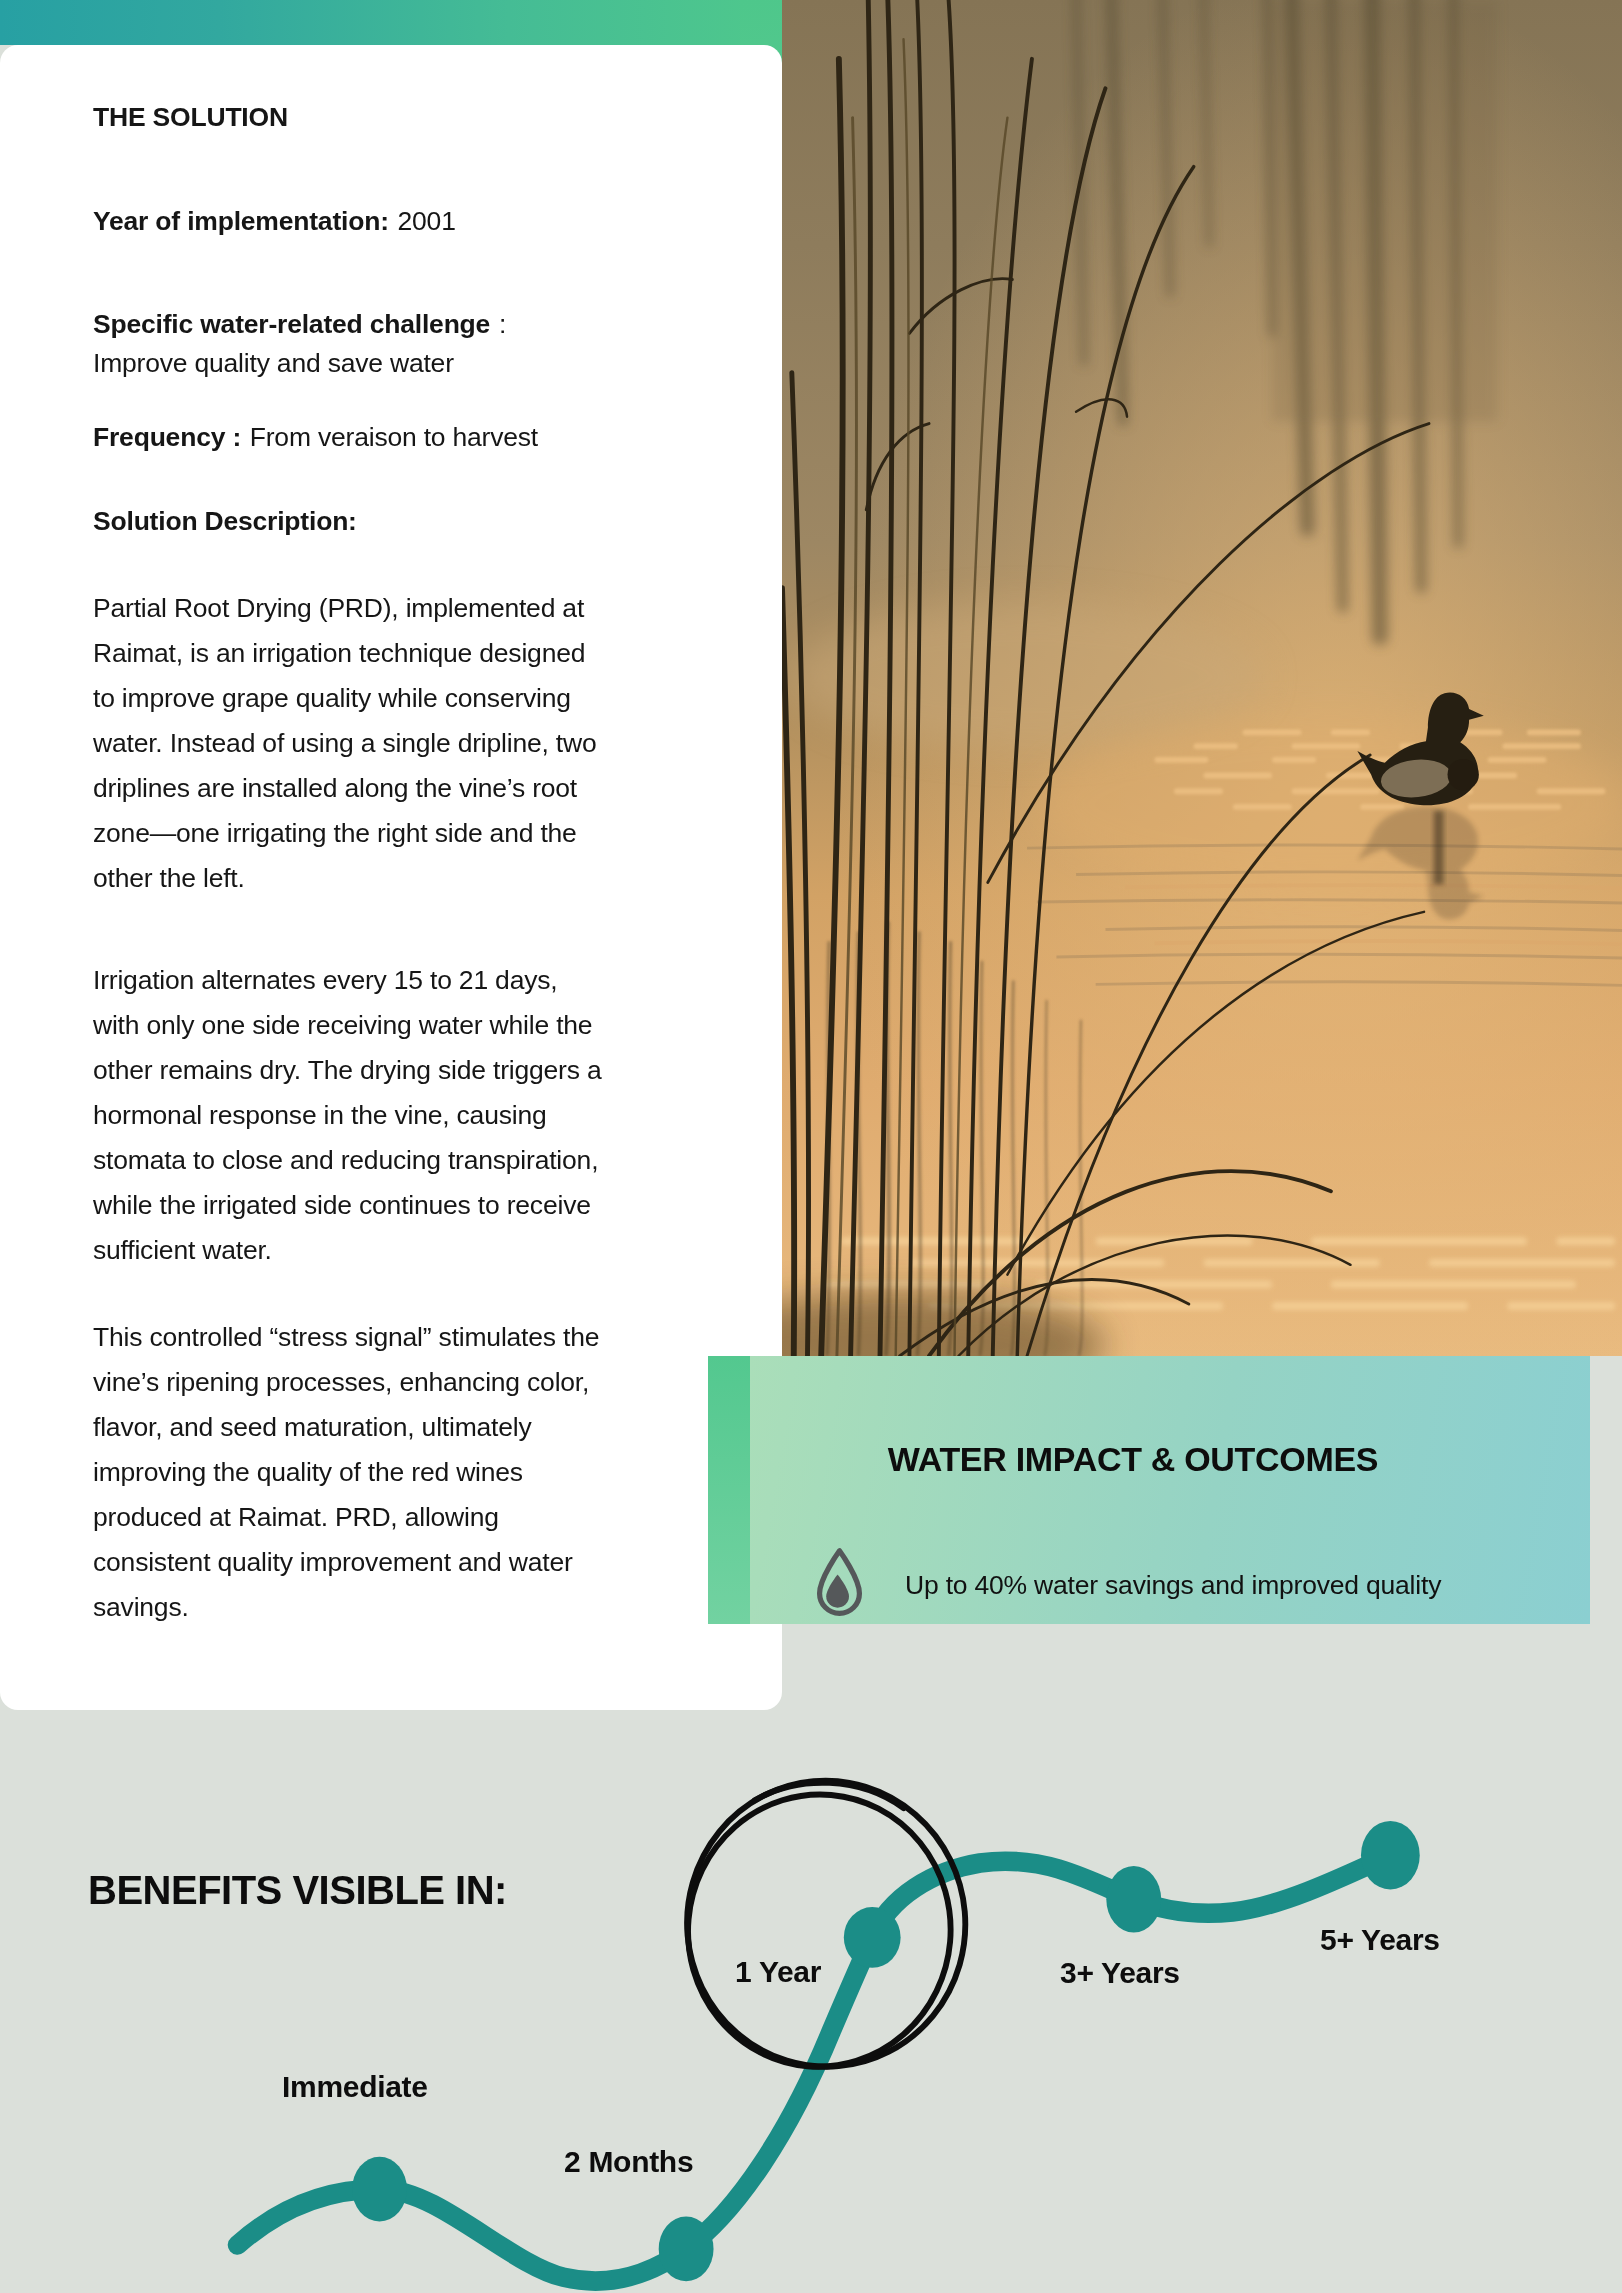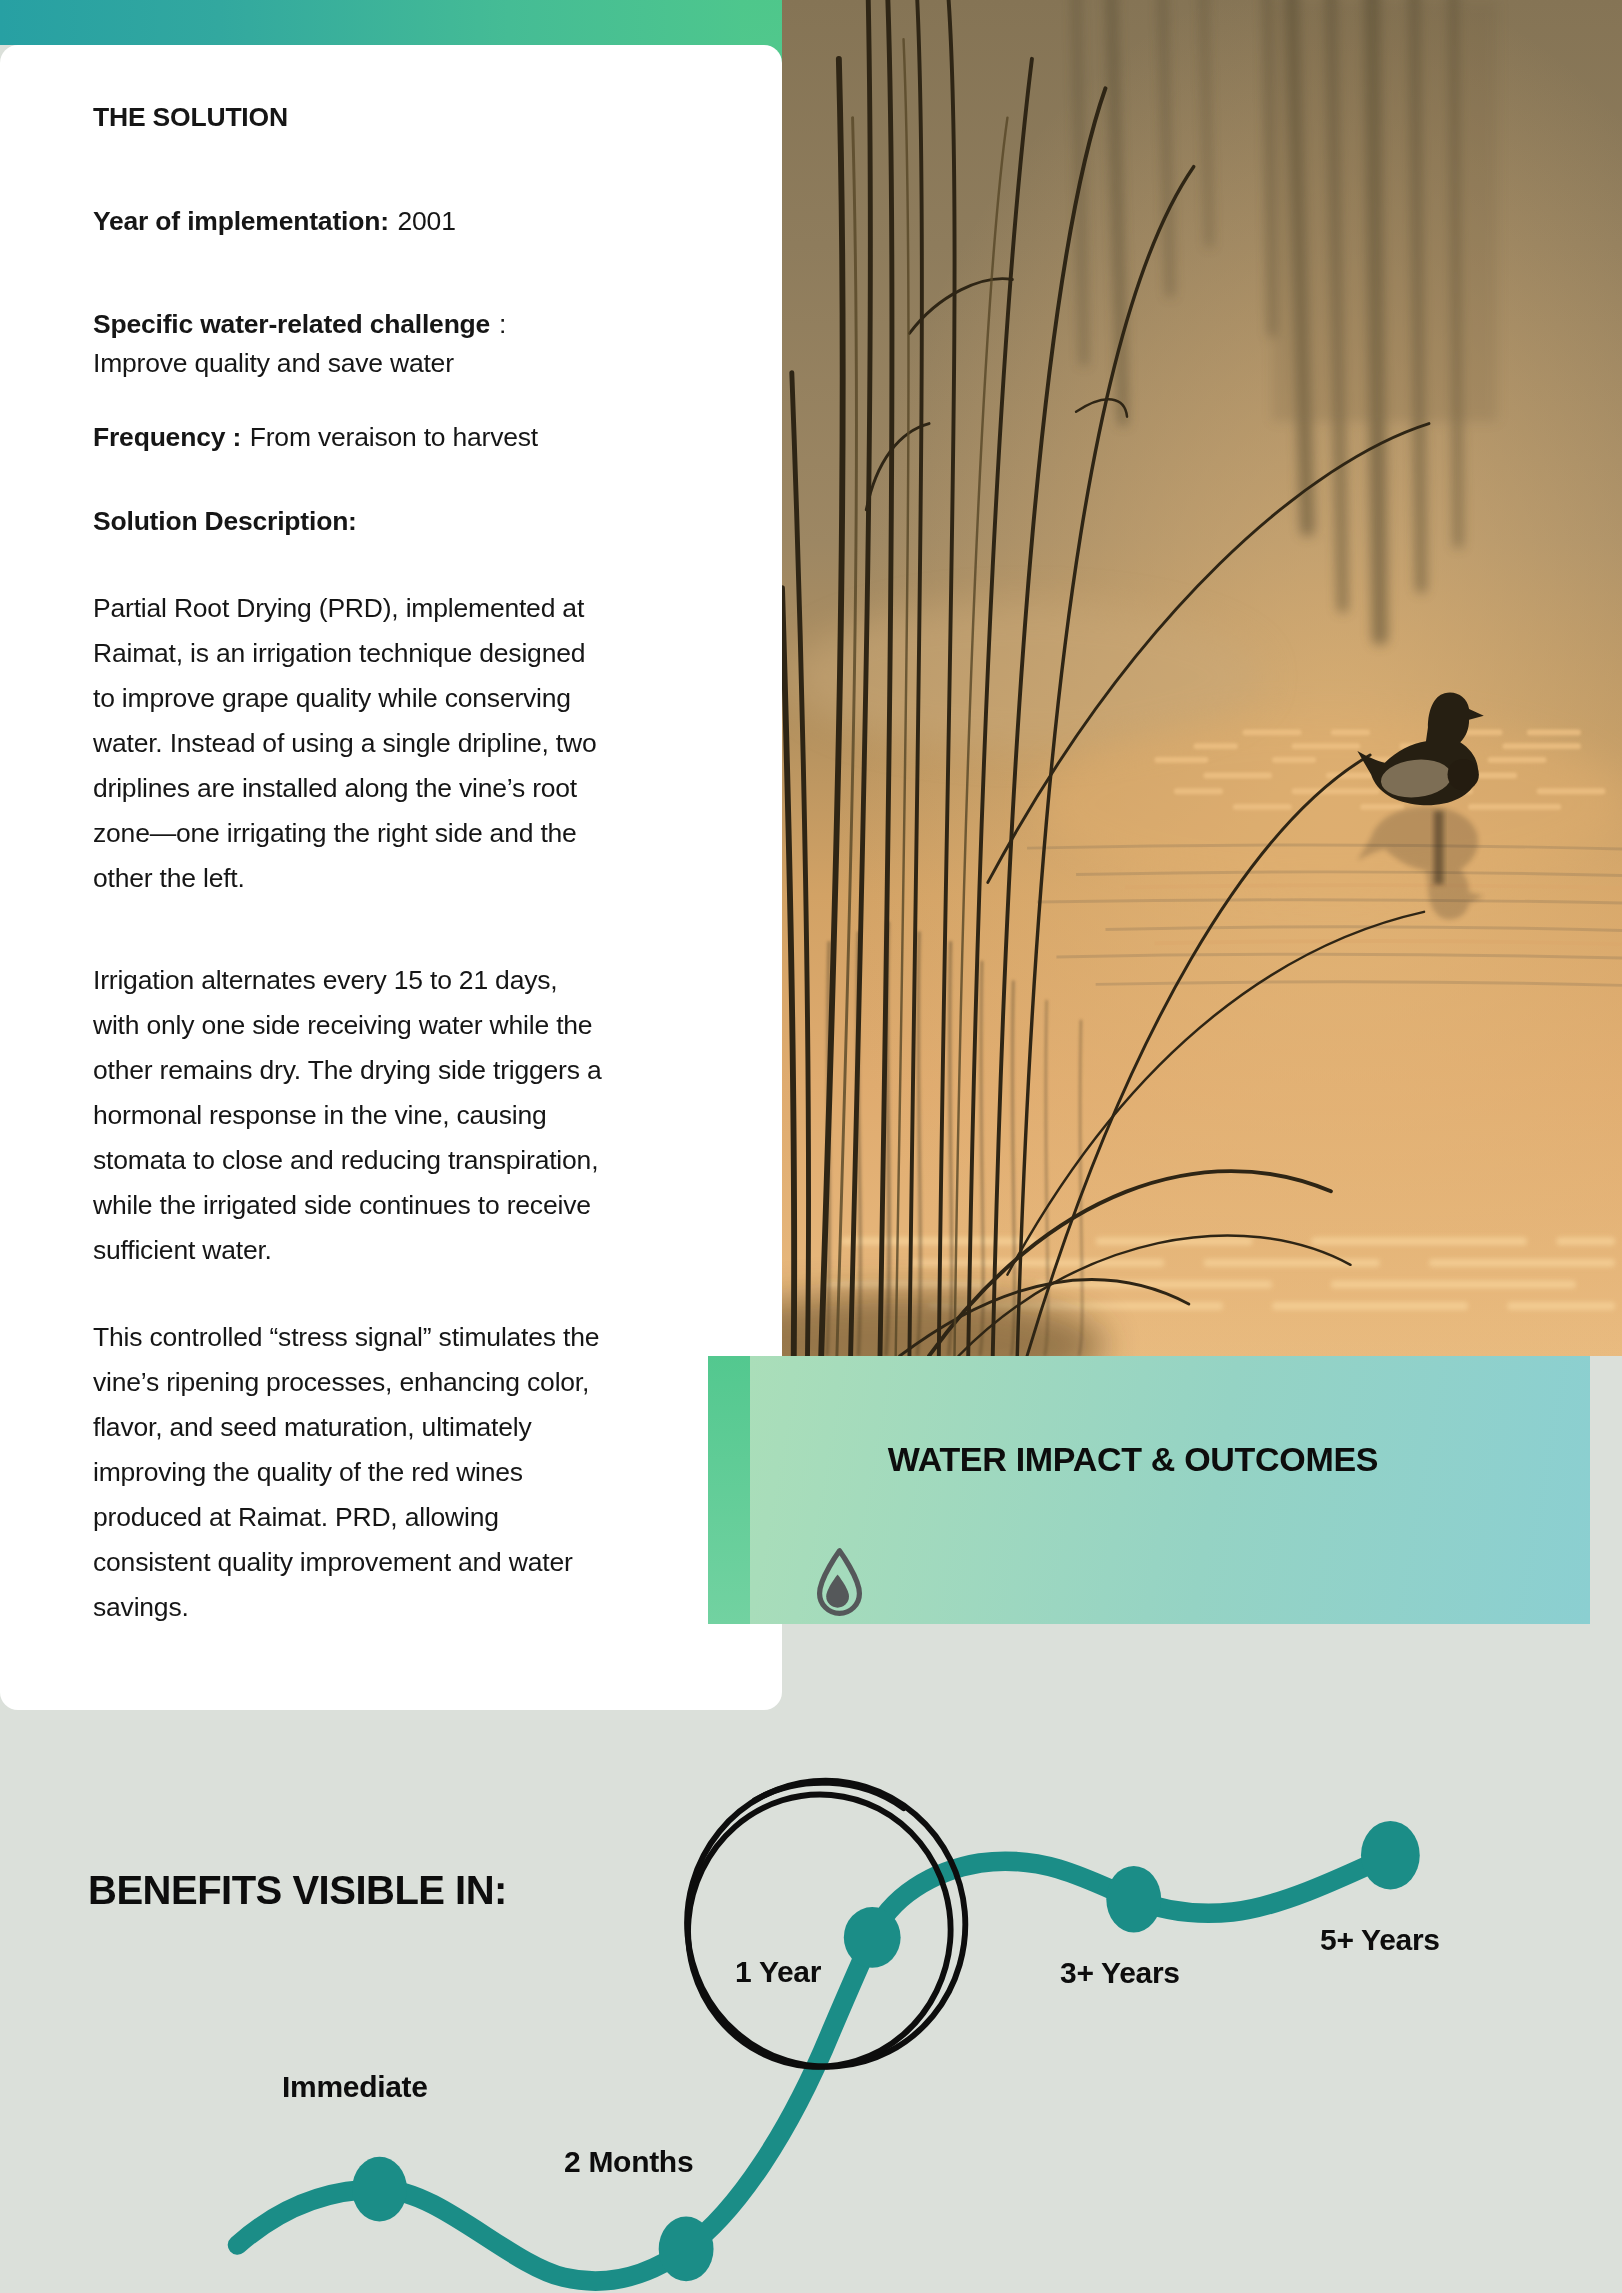--- a/index.html
+++ b/index.html
@@ -233,20 +233,21 @@
     <div class="panel-strip"></div>
     <div class="panel-main">
       <div class="panel-title">WATER IMPACT &amp; OUTCOMES</div>
       <div class="impact-row">
         <span>
           <svg width="57" height="74" viewBox="0 0 60 78" aria-hidden="true">
             <path d="M30 5 C30 5 9 34 9 50 a21 21 0 0 0 42 0 C51 34 30 5 30 5 Z" fill="none" stroke="#55585a" stroke-width="5.5" stroke-linejoin="round"></path>
             <path d="M28 30 C28 30 16 45 16 53 a12 12 0 0 0 24 0 C40 45 28 30 28 30 Z" fill="#55585a"></path>
           </svg>
         </span>
+        <span class="impact-text">Up to 40% water savings and improved quality</span>
       </div>
     </div>
   </div>
 
   <div class="abs benefits-title">BENEFITS VISIBLE IN:</div>
 
   <svg class="abs timeline" viewBox="0 0 1655 585" aria-hidden="true">
     <path d="M 242 536
          C 285 498 335 478 390 479
          C 448 480 520 556 575 569

